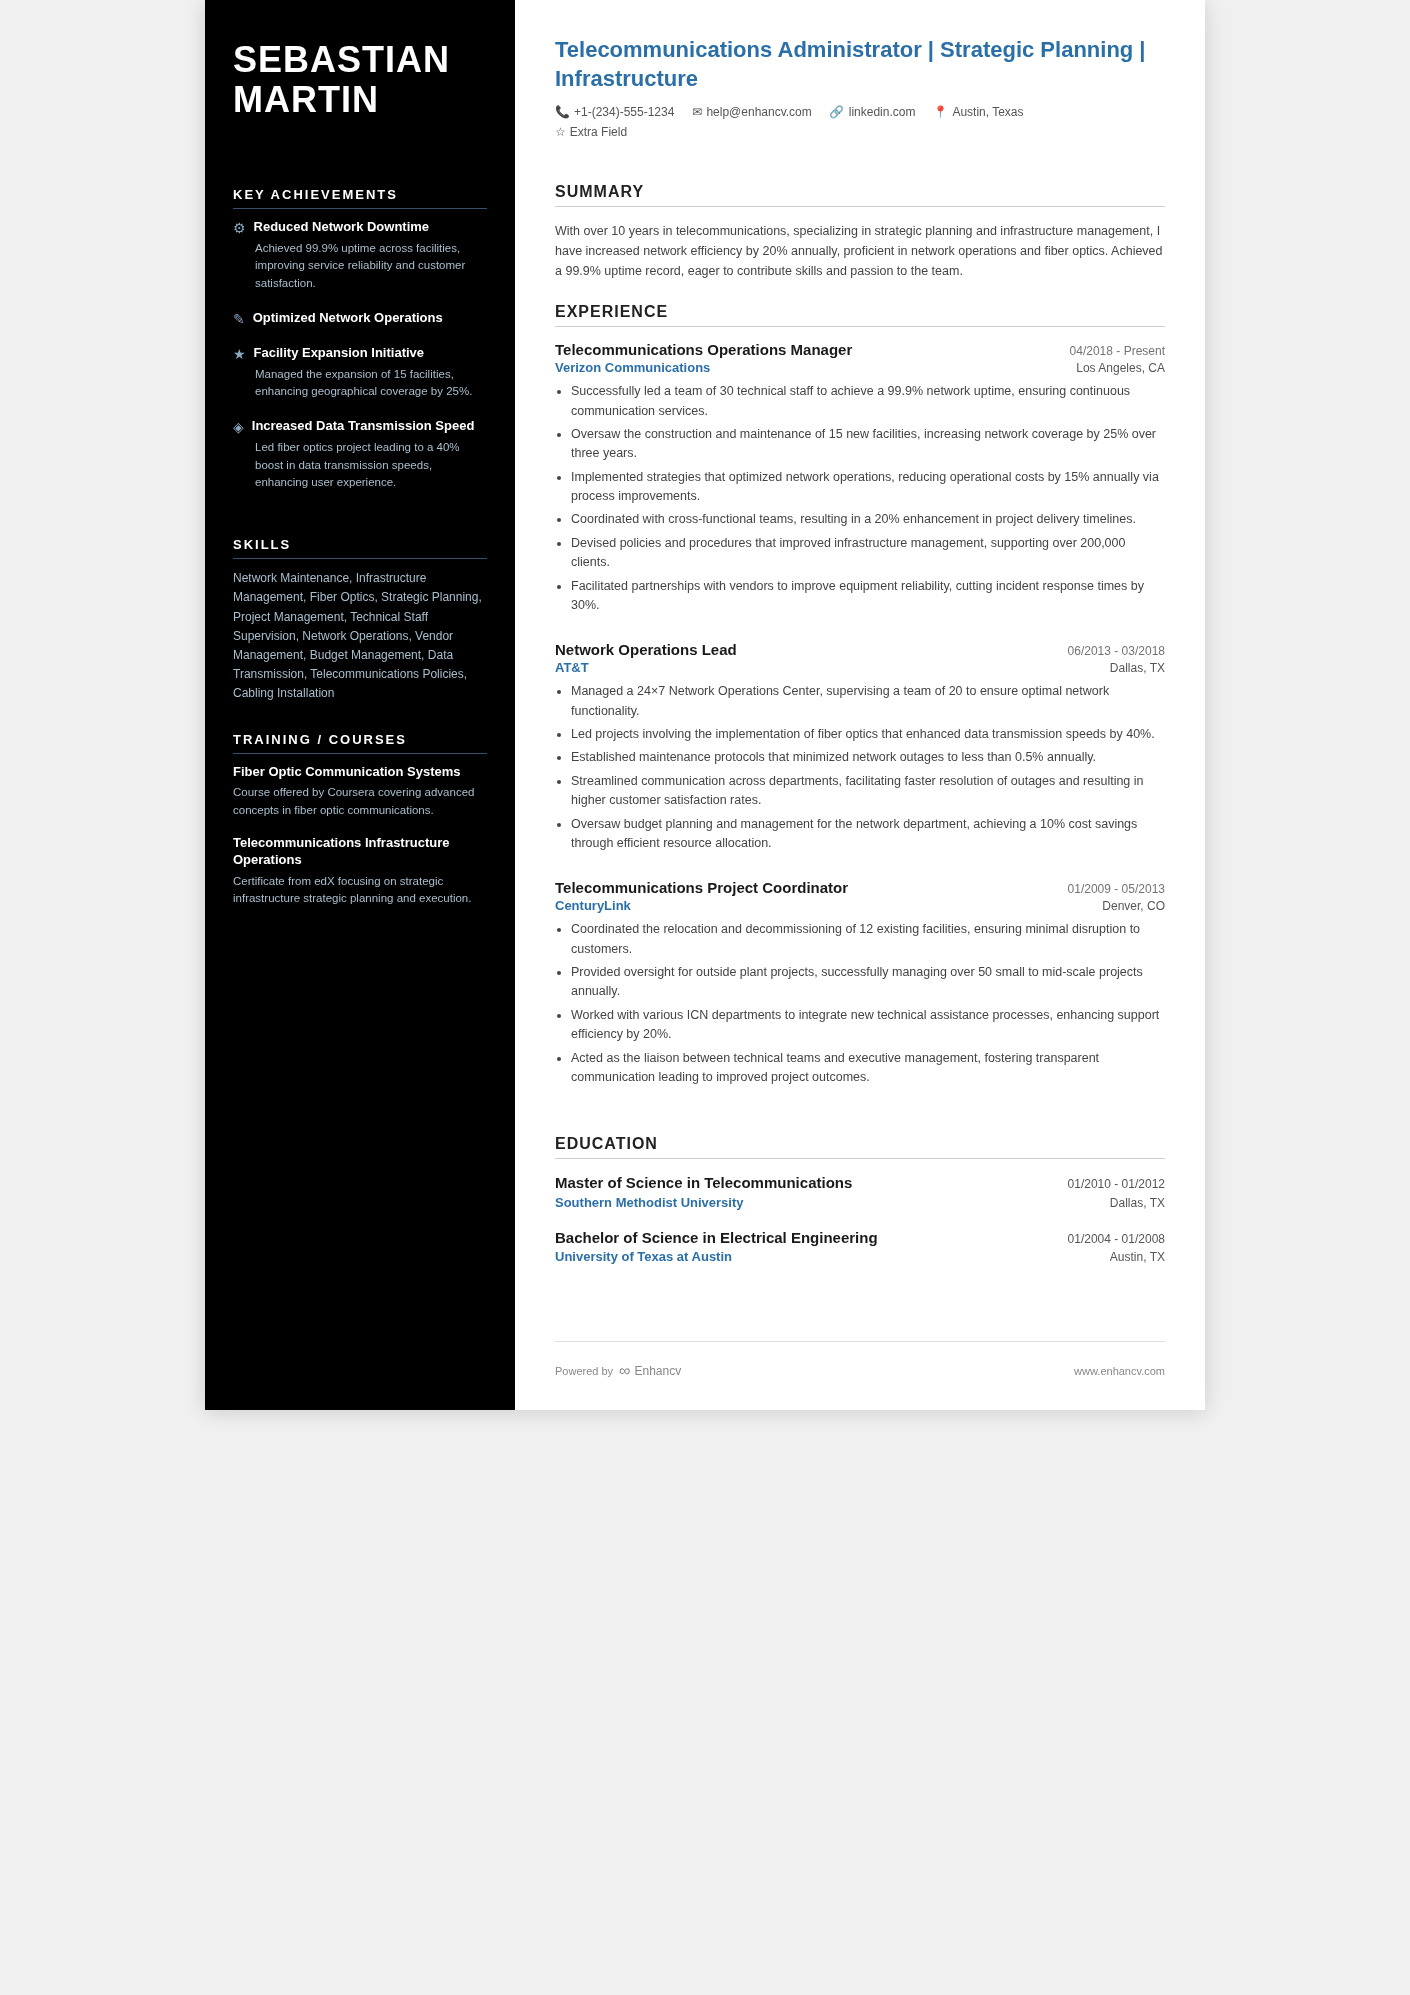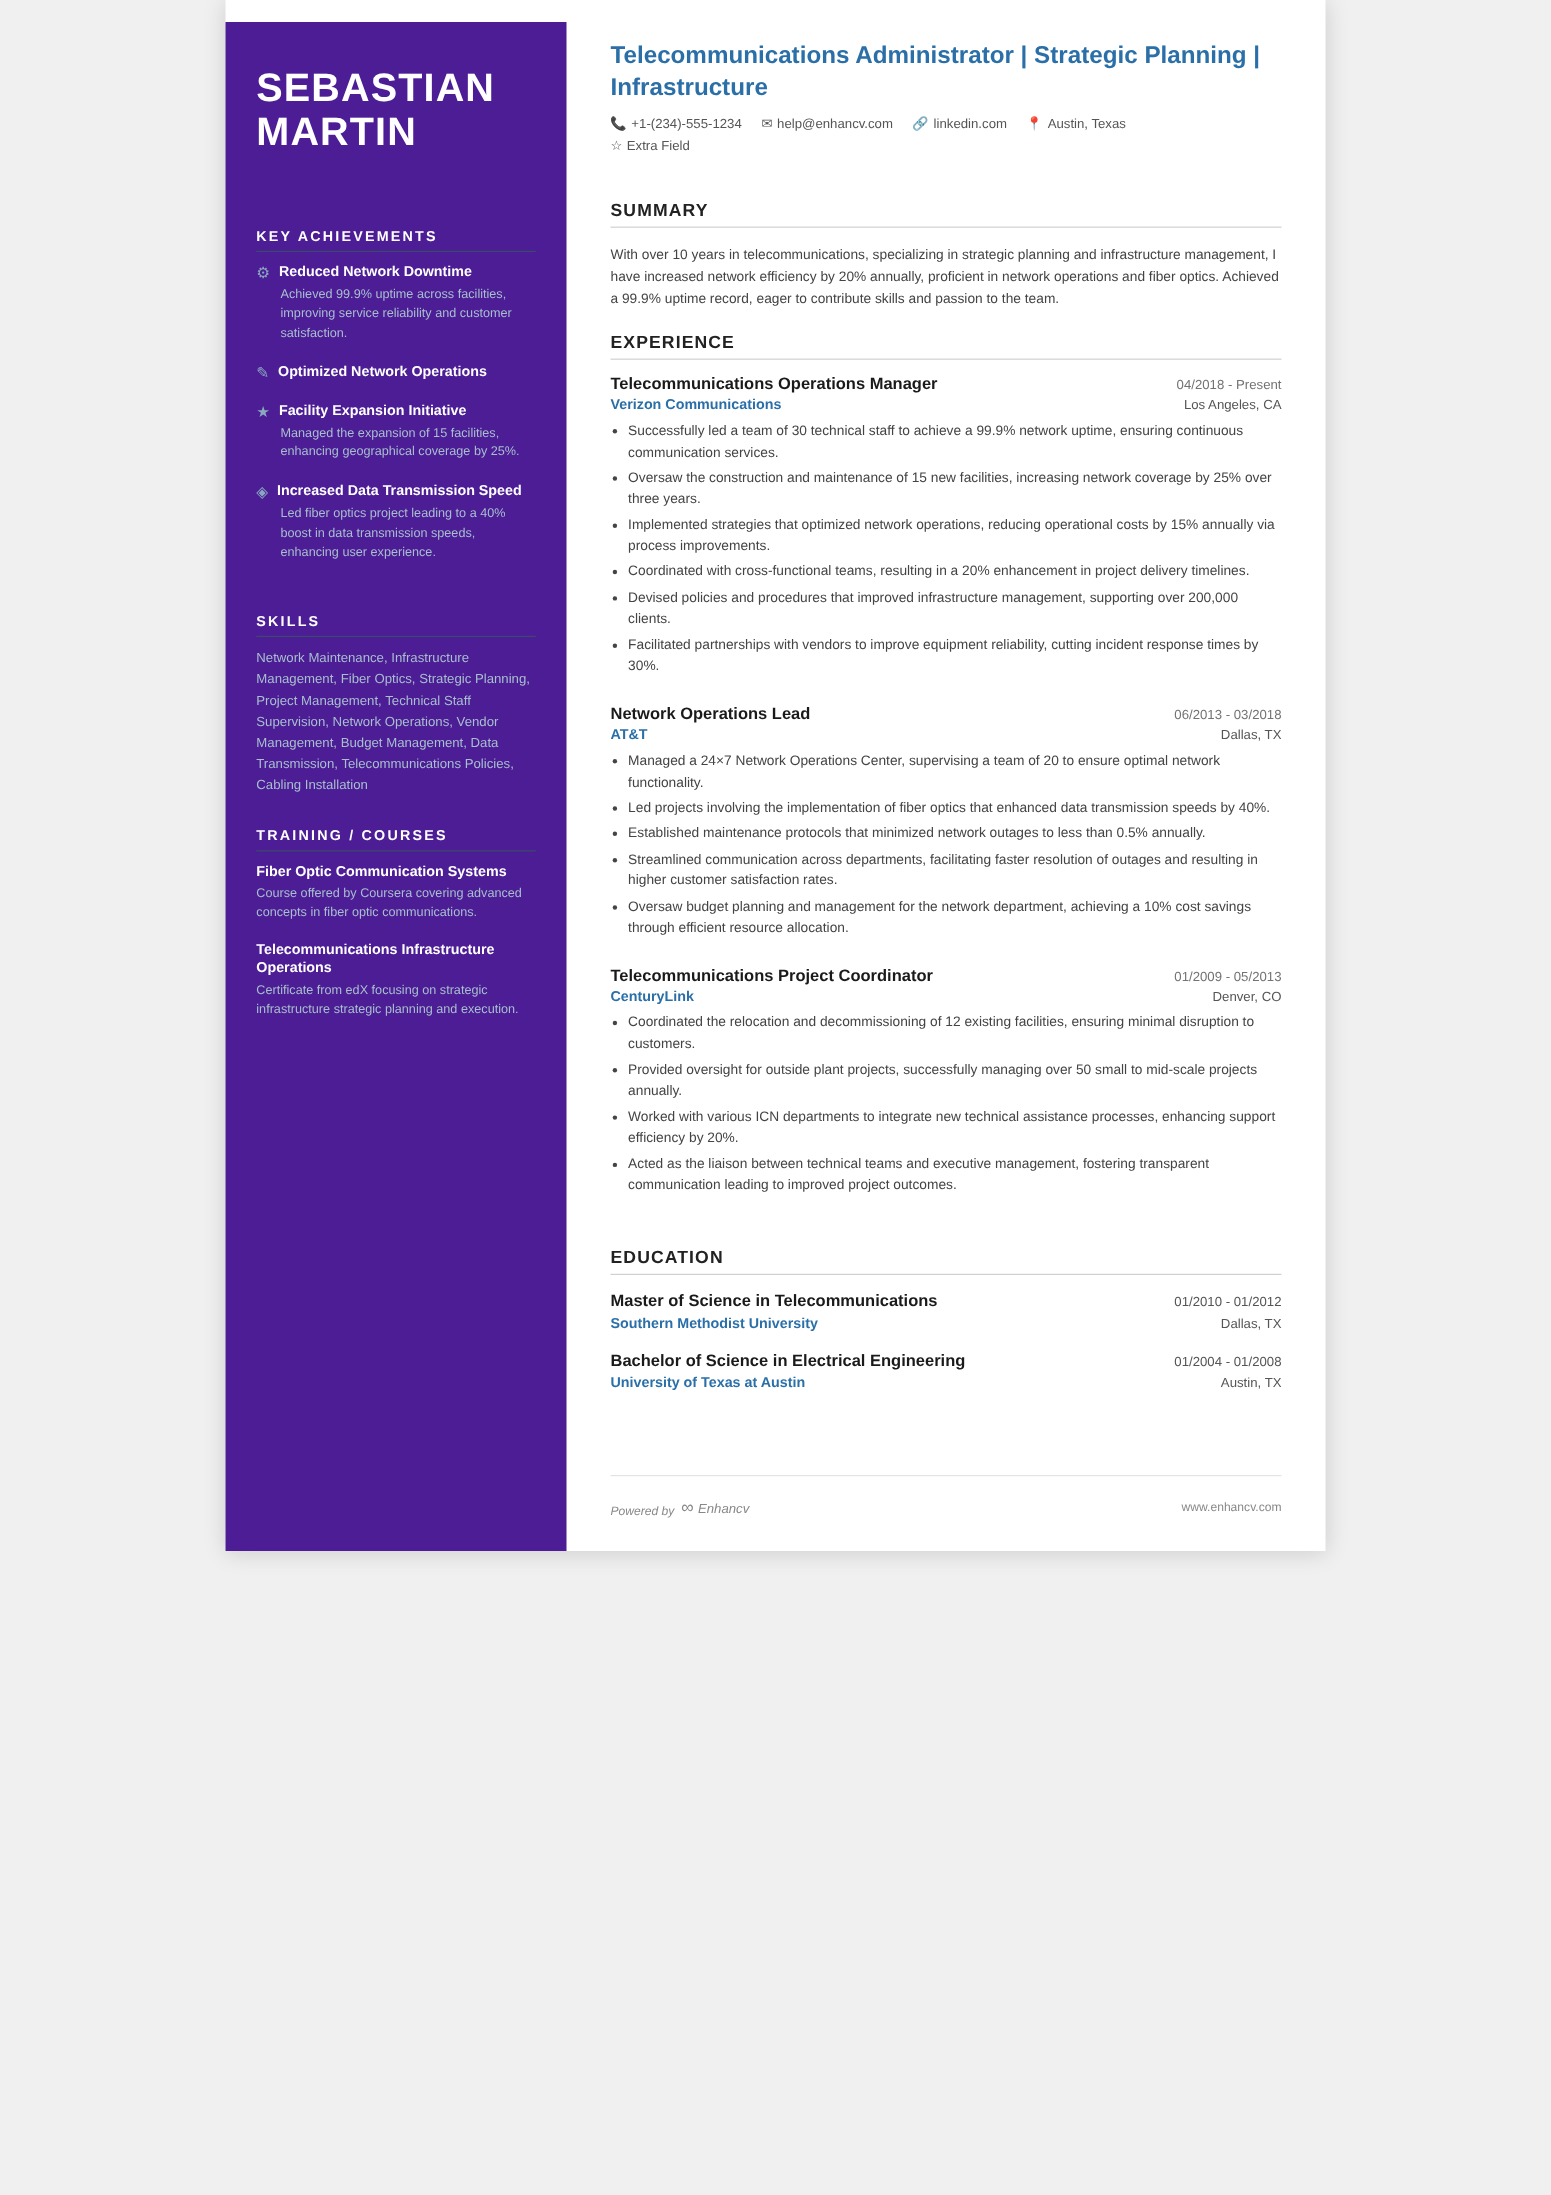--- a/index.html
+++ b/index.html
@@ -15,27 +15,26 @@
       width: 1000px;
       min-height: 1410px;
       background: #fff;
       display: flex;
       flex-direction: row;
       box-shadow: 0 2px 20px rgba(0,0,0,0.15);
     }
     
     .sidebar {
       width: 310px;
-      background: #4c1d95;
+      background: #000000;
       color: #cdd8e3;
       padding: 40px 28px 30px 28px;
       flex-shrink: 0;
       display: flex;
       flex-direction: column;
-      margin-top: 20px;
     }
     .sidebar-name {
       color: #ffffff;
       font-size: 36px;
       font-weight: 900;
       line-height: 1.1;
       text-transform: uppercase;
       letter-spacing: 1px;
       margin-bottom: 40px;
     }
@@ -236,23 +235,22 @@
       display: flex;
       justify-content: space-between;
       align-items: center;
       padding-top: 20px;
       border-top: 1px solid #e0e0e0;
       font-size: 11px;
       color: #888;
     }
     .footer-left {
       display: flex;
-      align-items: flex-end;
+      align-items: center;
       gap: 6px;
-      font-style: italic;
     }
     .enhancv-logo {
       display: flex;
       align-items: center;
       gap: 4px;
       font-size: 12px;
       color: #888;
     }
     .logo-icon {
       font-size: 16px;

